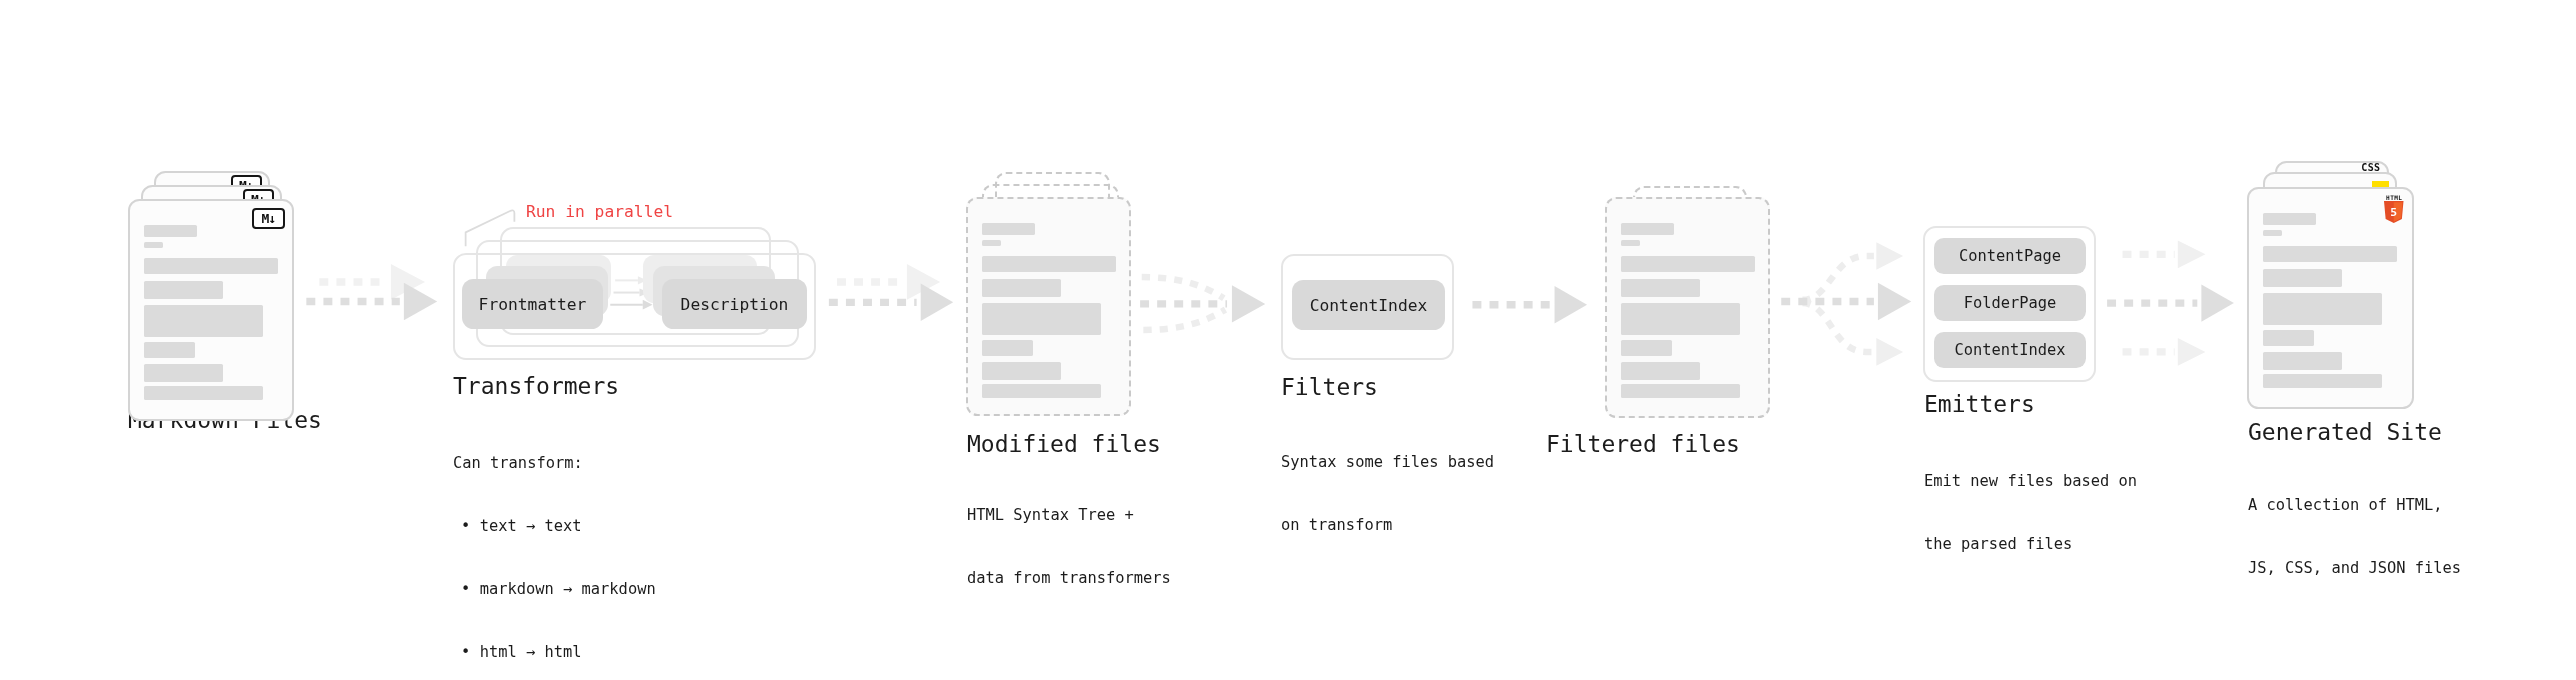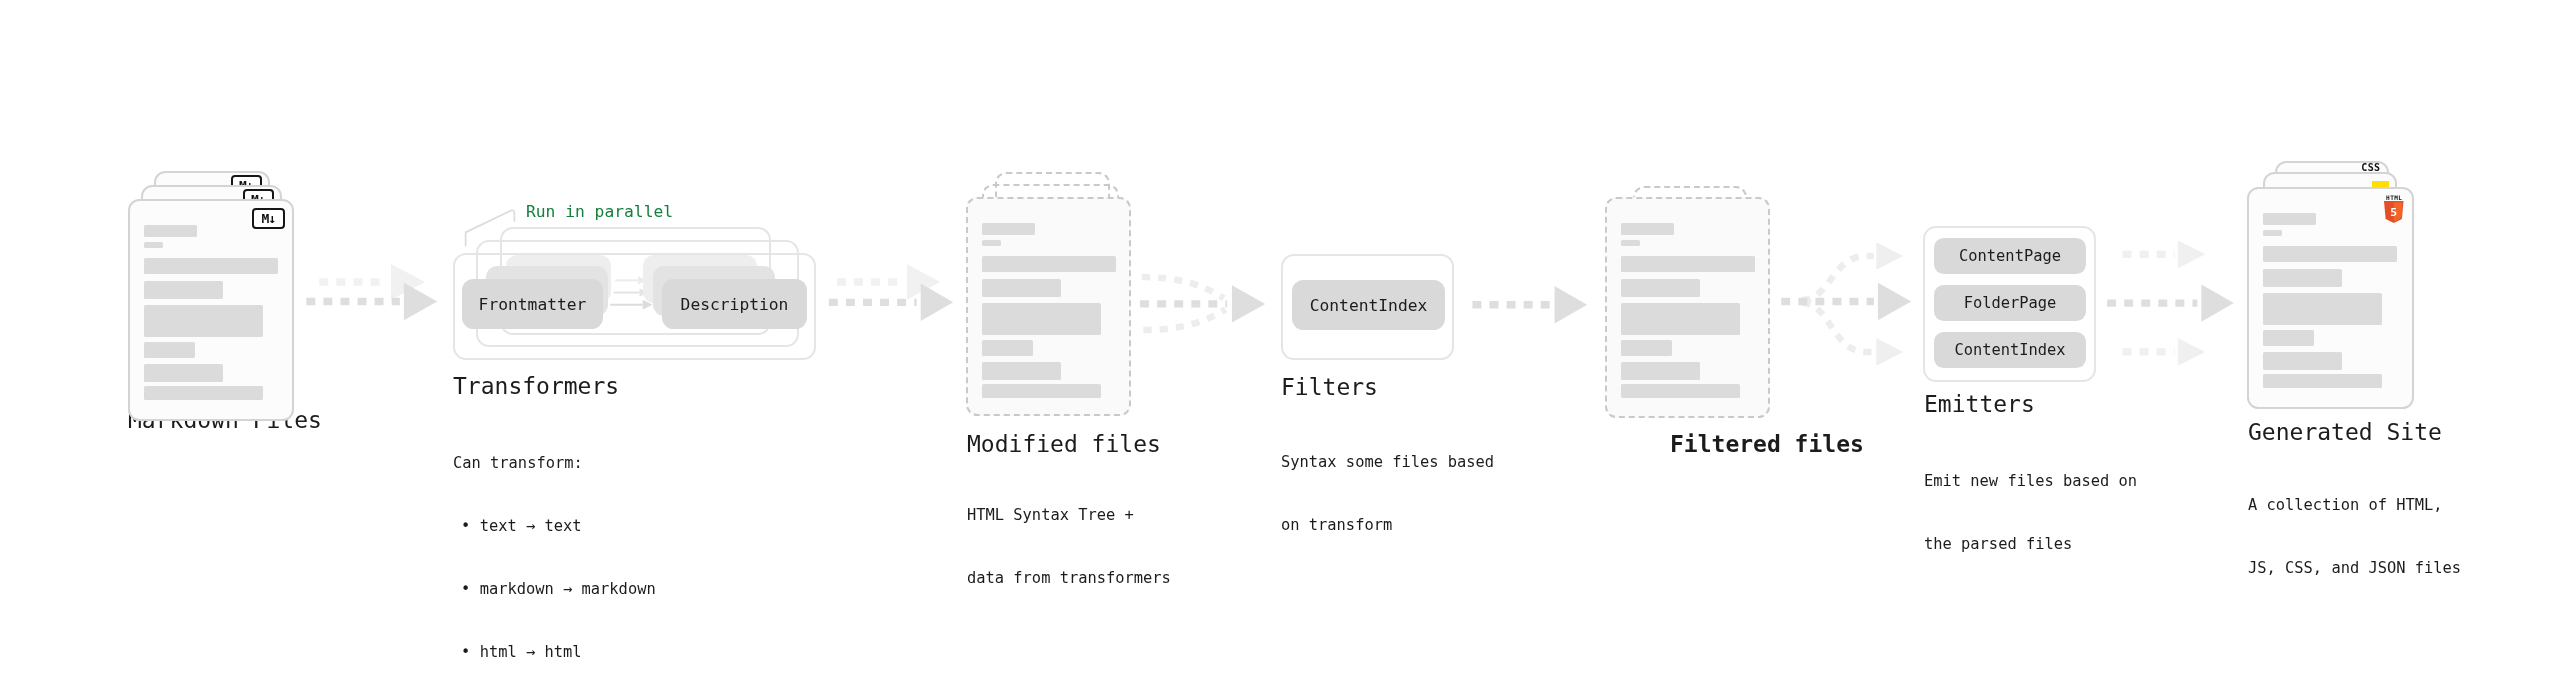--- a/index.html
+++ b/index.html
@@ -25,21 +25,21 @@
         font-size:16.3px;color:#1c1c1c;white-space:pre;}
   .node-ghost1{background:#e3e3e3;}
   .node-ghost2{background:#eeeeee;}
   .group-box{position:absolute;box-sizing:border-box;border:2px solid #e5e5e5;border-radius:13px;}
   .group-box.filled{background:#ffffff;}
 
   .stage-label{position:absolute;font-size:23px;font-weight:500;color:#1c1c1c;
                white-space:pre;line-height:24.4px;}
   .stage-desc{position:absolute;font-size:15.4px;color:#1c1c1c;line-height:21px;white-space:pre;}
   .stage-desc .indent{padding-left:8.1px;}
-  .annotation{position:absolute;font-size:16.3px;color:#15803d;white-space:pre;}
+  .annotation{position:absolute;font-size:16.3px;color:#ef4444;white-space:pre;}
 
   .md-badge{position:absolute;right:7.3px;top:7.3px;width:32.5px;height:21px;
             border:2.4px solid #161616;border-radius:4.1px;background:#ffffff;
             display:flex;align-items:center;justify-content:center;
             font-weight:bold;font-size:13px;letter-spacing:-0.8px;color:#111;box-sizing:border-box;}
   .md-badge.peek{top:1.6px;right:6.5px;width:31px;}
 
   .css-badge{position:absolute;right:6.5px;top:2.4px;display:flex;flex-direction:column;align-items:center;}
   .css-badge .t{font-size:10px;font-weight:bold;color:#111;letter-spacing:0.4px;line-height:6.5px;}
   .css-badge .u{width:14.6px;height:3.3px;background:#2962ff;margin-top:0.8px;border-radius:0.8px;}
@@ -142,21 +142,21 @@
     <div class="card-dashed" style="left:1605px;top:197px;width:165px;height:221px;z-index:2;">
         <div class="bar b1"></div>
         <div class="bar b2"></div>
         <div class="bar b3"></div>
         <div class="bar b4"></div>
         <div class="bar b5"></div>
         <div class="bar b6"></div>
         <div class="bar b7"></div>
         <div class="bar b8"></div>
       </div>
-    <div class="stage-label" style="left:1670px;top:432px;font-weight:bold;">Filtered files</div>
+    <div class="stage-label" style="left:1546px;top:432px;">Filtered files</div>
   </div>
 
   <div>
     <div class="group-box filled" style="left:1923px;top:226px;width:173px;height:156px;z-index:1;"></div>
     <div class="node" style="left:1934px;top:238px;width:152px;height:36px;border-radius:9.8px;font-size:15.4px;z-index:2;">ContentPage</div>
     <div class="node" style="left:1934px;top:285px;width:152px;height:36px;border-radius:9.8px;font-size:15.4px;z-index:2;">FolderPage</div>
     <div class="node" style="left:1934px;top:332px;width:152px;height:36px;border-radius:9.8px;font-size:15.4px;z-index:2;">ContentIndex</div>
     <div class="stage-label" style="left:1924px;top:392px;">Emitters</div>
     <div class="stage-desc" style="left:1924px;top:429px;">
       <div>Emit new files based on</div>

